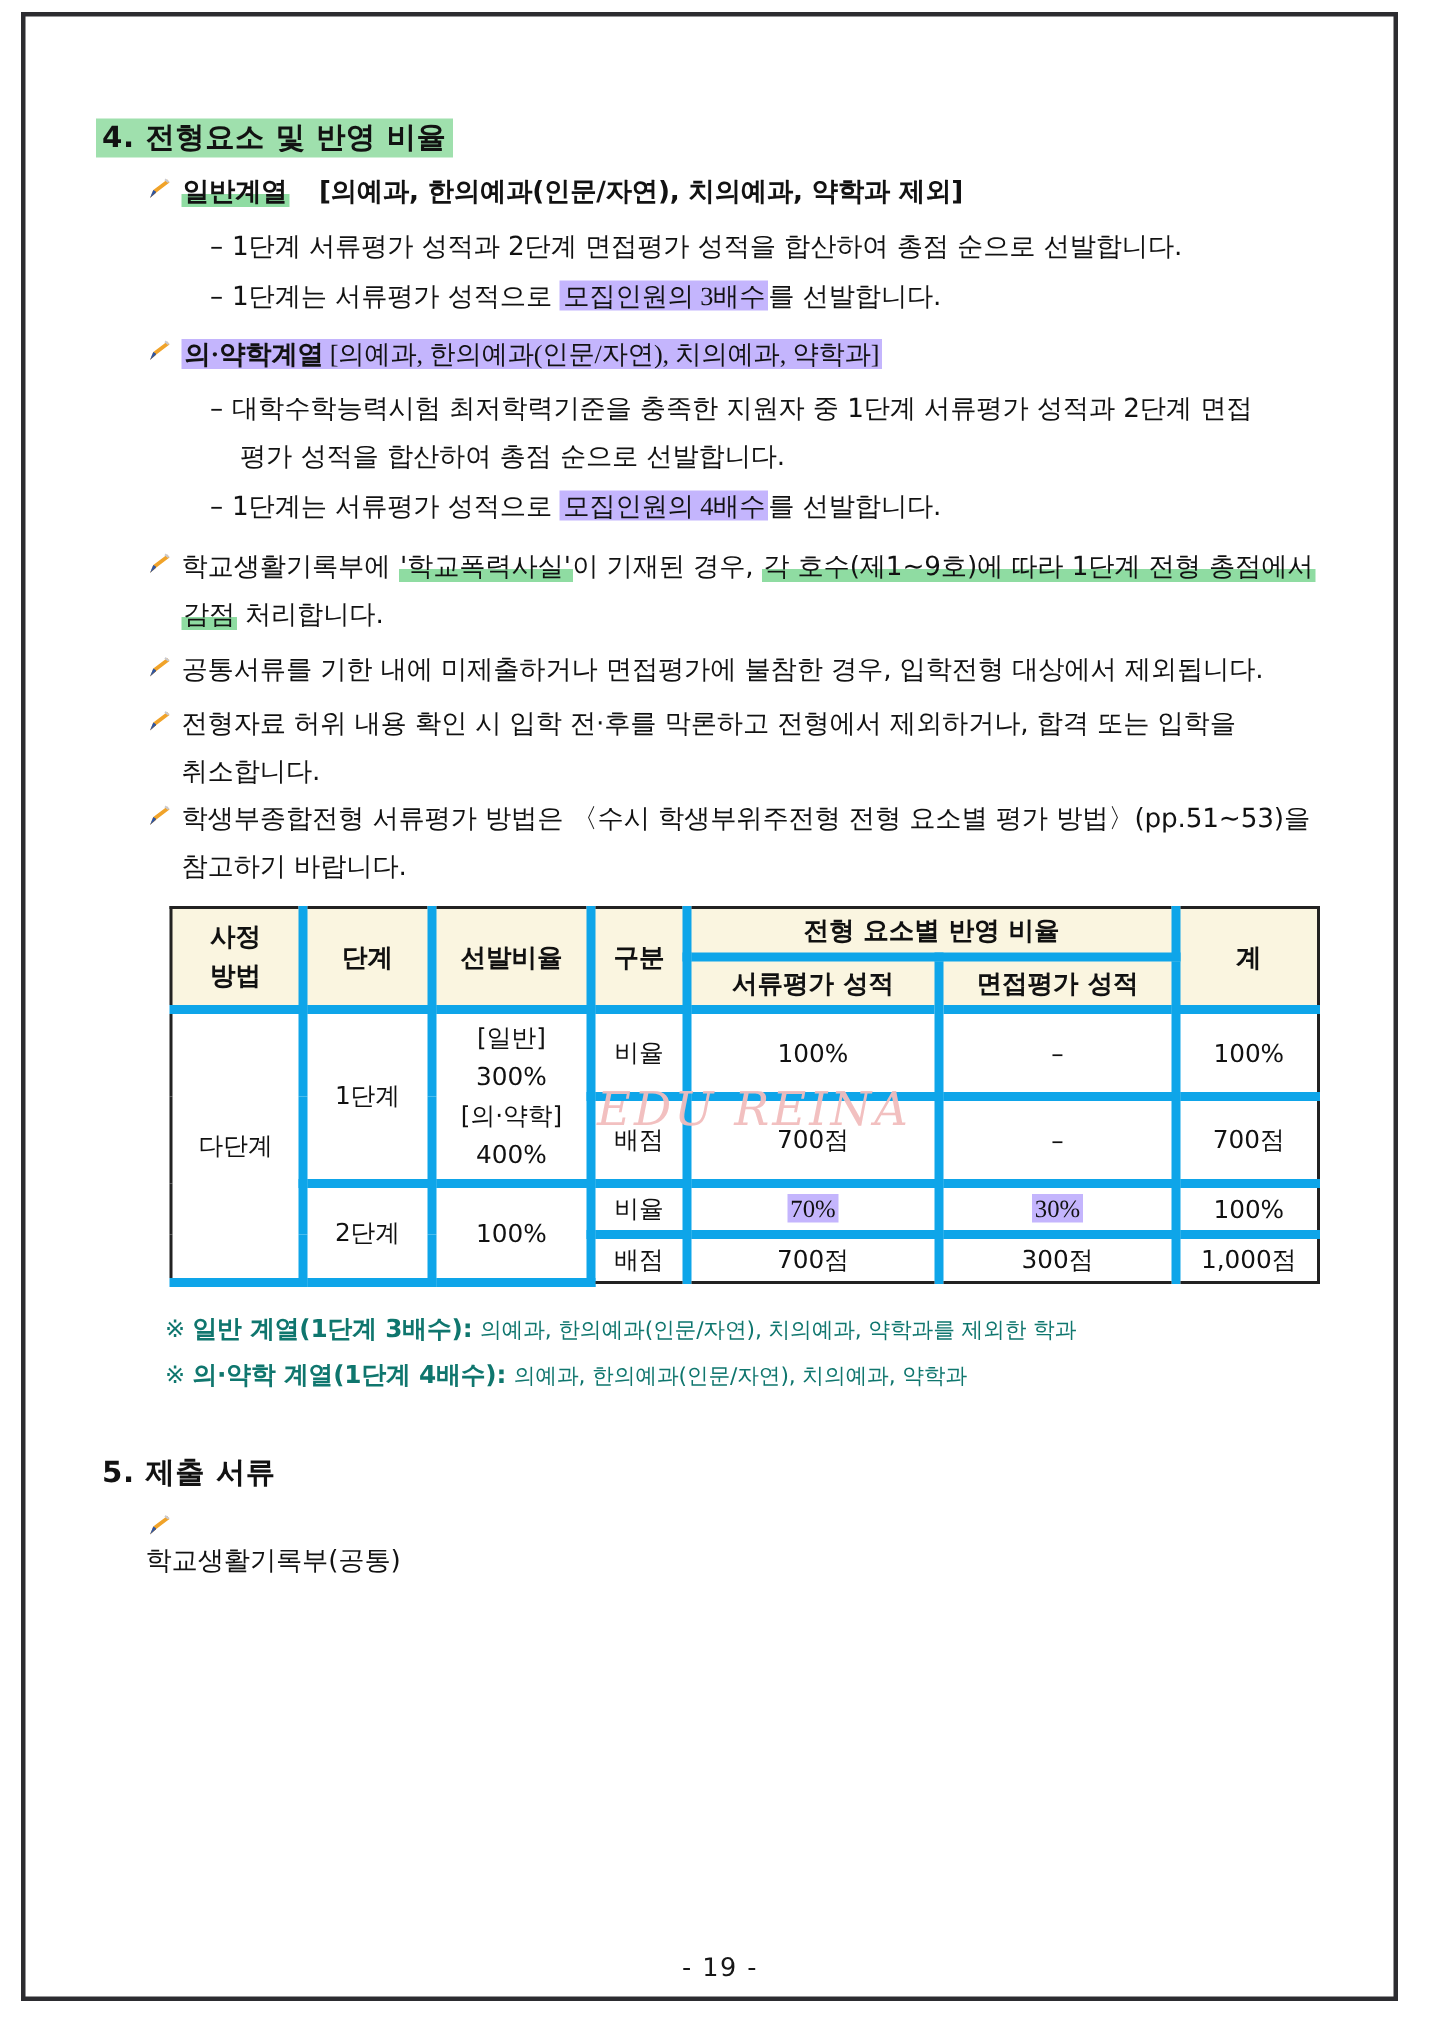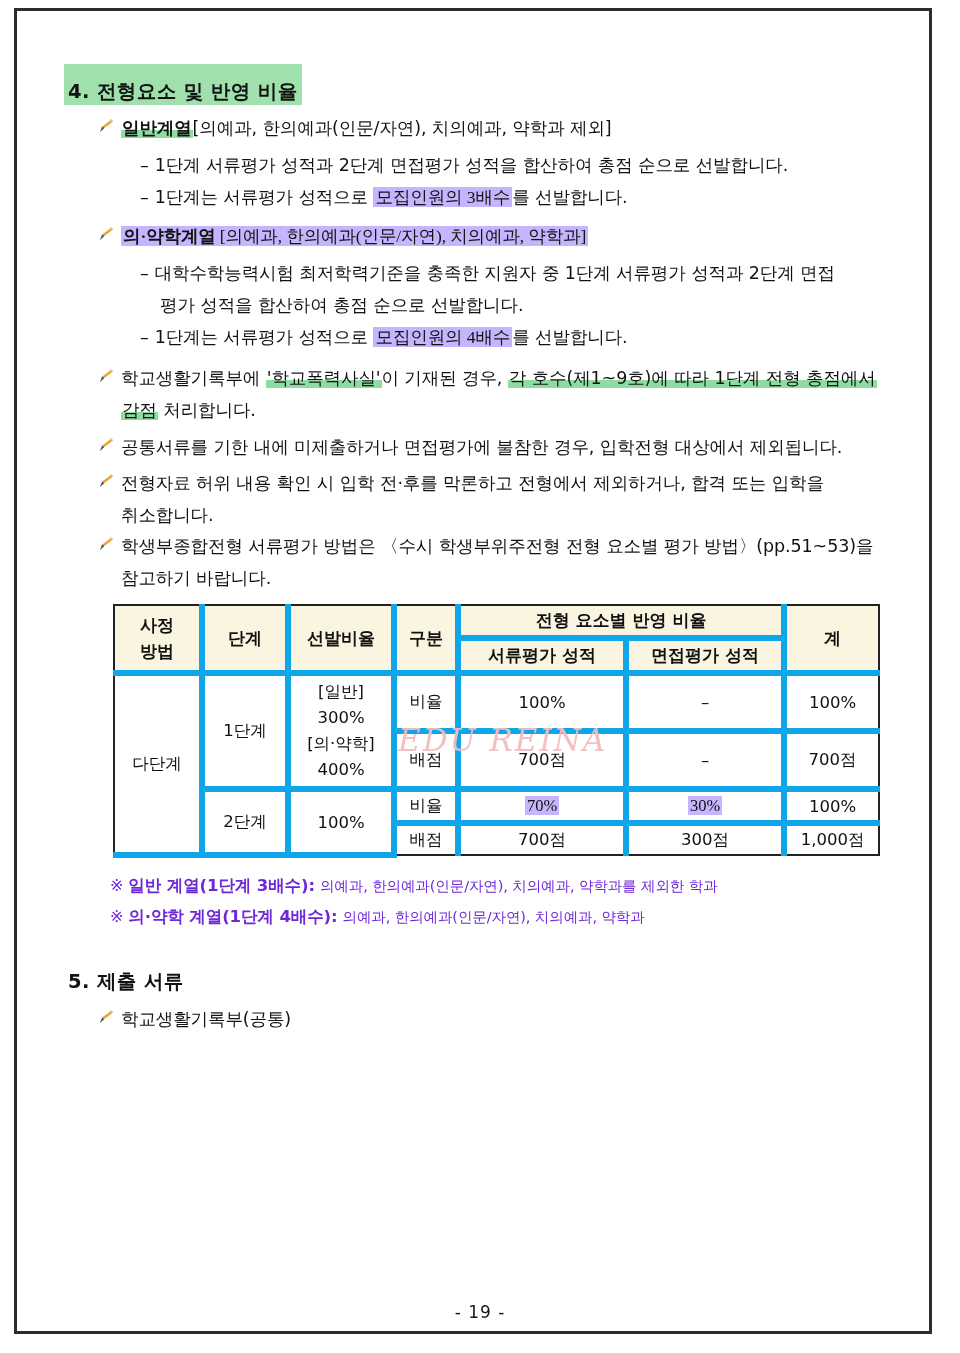--- a/index.html
+++ b/index.html
@@ -49,21 +49,21 @@
   .sec-heading {
     position: absolute;
     font-size: 19.5px;
     font-weight: bold;
     color: #121212;
     letter-spacing: 0.4px;
     white-space: nowrap;
   }
   .hl-green {
     background: #9fe0ad;
-    padding: 16px 4px 2px 4px;
+    padding: 1px 4px 2px 4px;
   }
 
   
   .bullet-row {
     position: absolute;
     display: flex;
     align-items: flex-start;
   }
   .pencil-icon {
     width: 17px;
@@ -142,21 +142,21 @@
   table.admissions td:last-child  { border-right: 2.5px solid #222; }
 
   .cell-multiline { line-height: 26px; }
   .rowh-tall { height: 58px; }
   .rowh-short { height: 32px; }
 
   
   .footnote {
     position: absolute;
     font-size: 16px;
-    color: #6d28d9;
+    color: #0f766e;
     white-space: nowrap;
     letter-spacing: -0.1px;
   }
   .footnote .fn-mark { margin-right: 5px; }
   .footnote .fn-lead { font-size: 16.5px; font-weight: bold; }
   .footnote .fn-tail { font-size: 14.5px; }
 
   
   .watermark {
     position: absolute;
@@ -201,21 +201,21 @@
     <div class="bullet-row" style="left:97px; top:113px; width:800px;">
       <span class="pencil-icon">
         <svg width="17" height="17" viewBox="0 0 17 17">
           <polygon points="3,14 5.2,8.6 14.5,1.6 16,3.6 6.8,10.6" fill="#f0a32a"></polygon>
           <polygon points="3,14 5.2,8.6 7.1,9.9" fill="#2b55a8"></polygon>
           <polygon points="3,14 7.1,9.9 6.8,10.6" fill="#1a3570"></polygon>
           <polygon points="13.4,1.0 16,3.0 15.0,4.0 12.6,2.1" fill="#c9c9cf"></polygon>
         </svg>
       </span>
       <span class="b-text bold">
-        <span class="mk">일반계열</span><span style="font-weight:normal;">[의예과, 한의예과(인문/자연), 치의예과, 약학과 제외]</span>
+        <span class="mk">일반계열</span><span style="font-weight:bold;margin-left:20px;">[의예과, 한의예과(인문/자연), 치의예과, 약학과 제외]</span>
       </span>
     </div>
 
     <div class="dash-row" style="left:140px; top:150px;text-align:center;">
       <span class="dash">–</span><span>1단계 서류평가 성적과 2단계 면접평가 성적을 합산하여 총점 순으로 선발합니다.</span>
     </div>
 
     <div class="dash-row" style="left:140px; top:182px;">
       <span class="dash">–</span><span>1단계는 서류평가 성적으로 </span><span class="mk-full">모집인원의 3배수</span><span>를 선발합니다.</span>
     </div>
@@ -385,21 +385,21 @@
       <span class="fn-mark">※</span><span class="fn-lead">일반 계열(1단계 3배수):</span>
       <span class="fn-tail">의예과, 한의예과(인문/자연), 치의예과, 약학과를 제외한 학과</span>
     </div>
     <div class="footnote" style="left:110px; top:906px;">
       <span class="fn-mark">※</span><span class="fn-lead">의·약학 계열(1단계 4배수):</span>
       <span class="fn-tail">의예과, 한의예과(인문/자연), 치의예과, 약학과</span>
     </div>
 
     <div class="sec-heading" style="left:68px; top:968px;">5. 제출 서류</div>
 
-    <div class="bullet-row" style="left:97px; top:1004px; width:400px;">
+    <div class="bullet-row" style="left:97px; top:1004px; width:400px;flex-direction:column;">
       <span class="pencil-icon">
         <svg width="17" height="17" viewBox="0 0 17 17">
           <polygon points="3,14 5.2,8.6 14.5,1.6 16,3.6 6.8,10.6" fill="#f0a32a"></polygon>
           <polygon points="3,14 5.2,8.6 7.1,9.9" fill="#2b55a8"></polygon>
           <polygon points="3,14 7.1,9.9 6.8,10.6" fill="#1a3570"></polygon>
           <polygon points="13.4,1.0 16,3.0 15.0,4.0 12.6,2.1" fill="#c9c9cf"></polygon>
         </svg>
       </span>
       <span class="b-text">학교생활기록부(공통)</span>
     </div>

